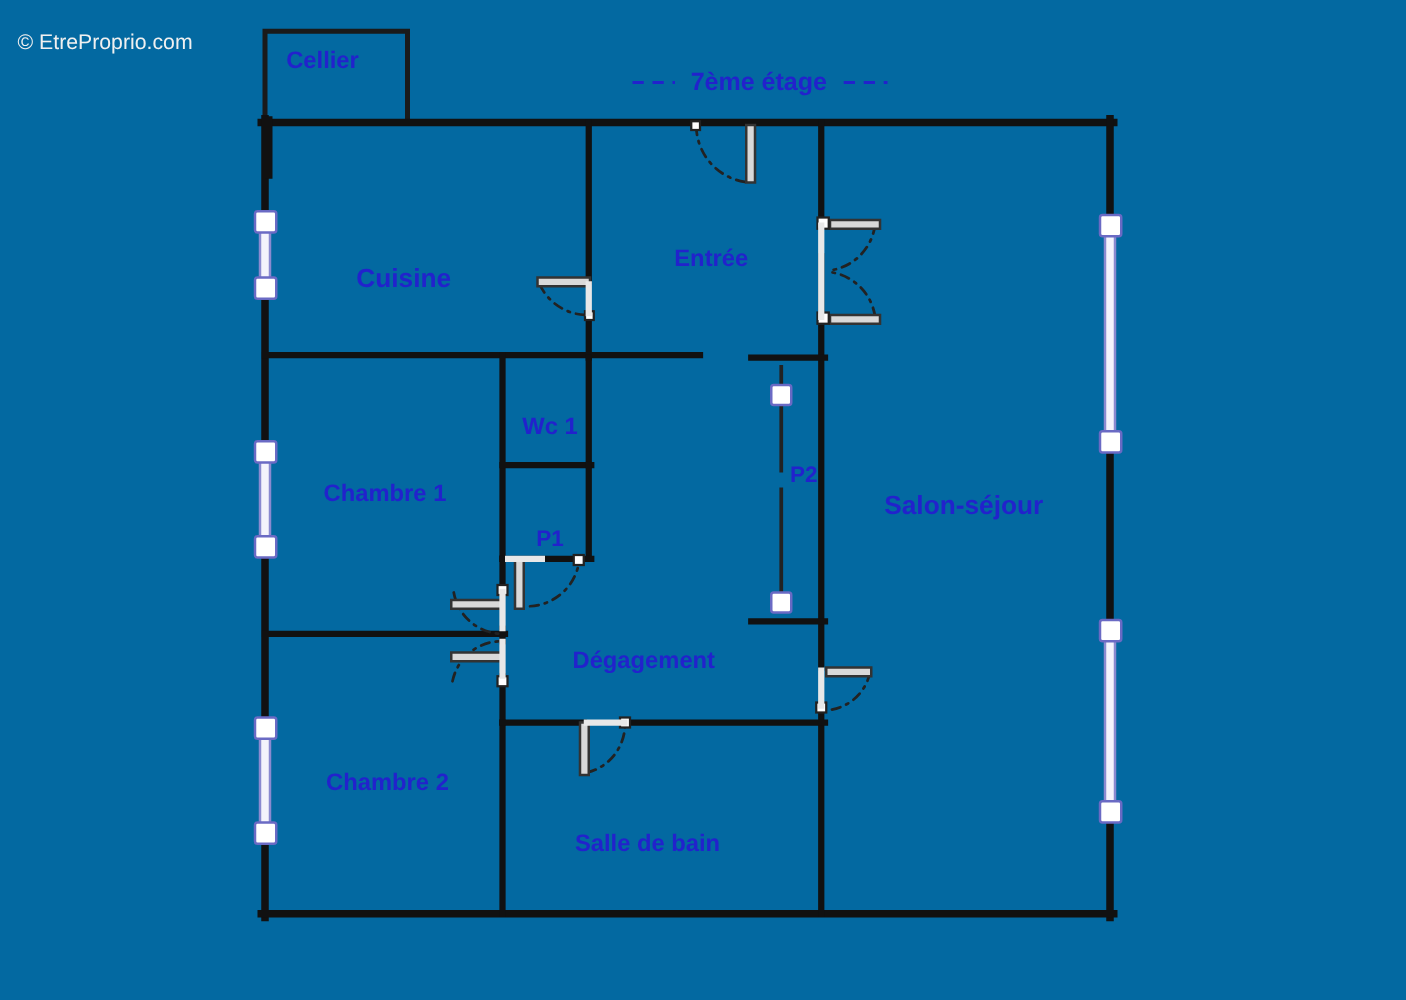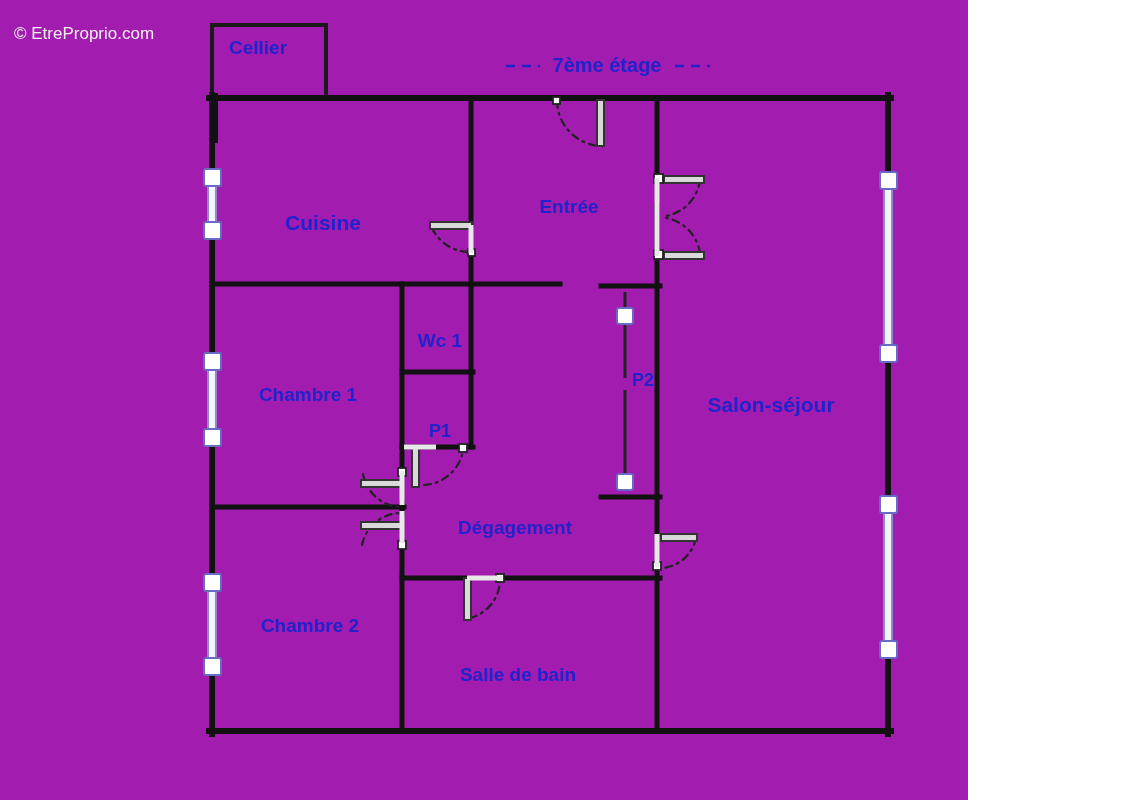--- a/index.html
+++ b/index.html
@@ -6,23 +6,23 @@
   html, body {
     margin: 0;
     padding: 0;
     background: #ffffff;
   }
   body {
     font-family: "Liberation Sans", sans-serif;
   }
   #plan-root {
     position: relative;
-    width: 968px;
+    width: 1125px;
     height: 800px;
-    background: #a21caf;
+    background: #0369a1;
     overflow: hidden;
   }
   #floorplan-svg {
     position: absolute;
     left: 0;
     top: 0;
     width: 1125px;
     height: 800px;
     display: block;
   }

